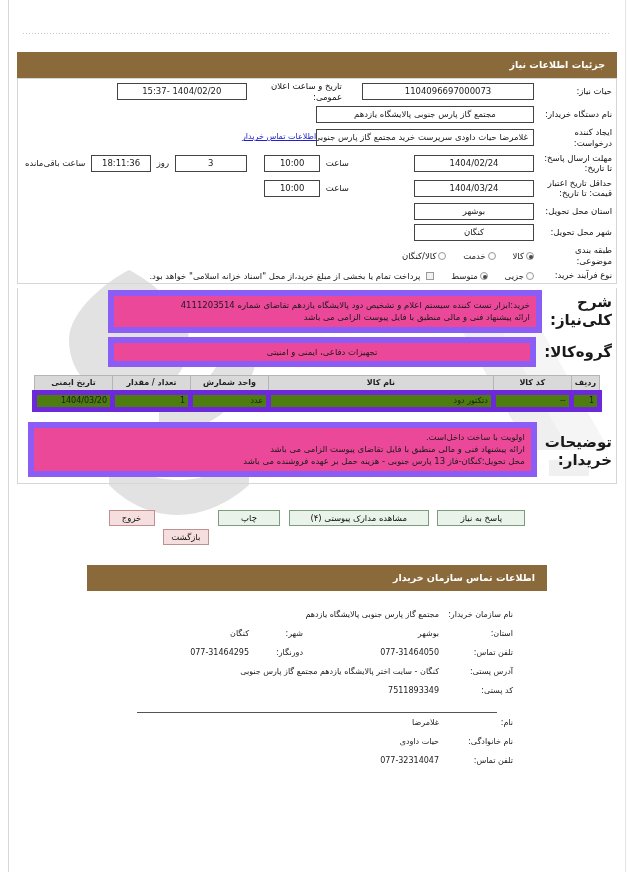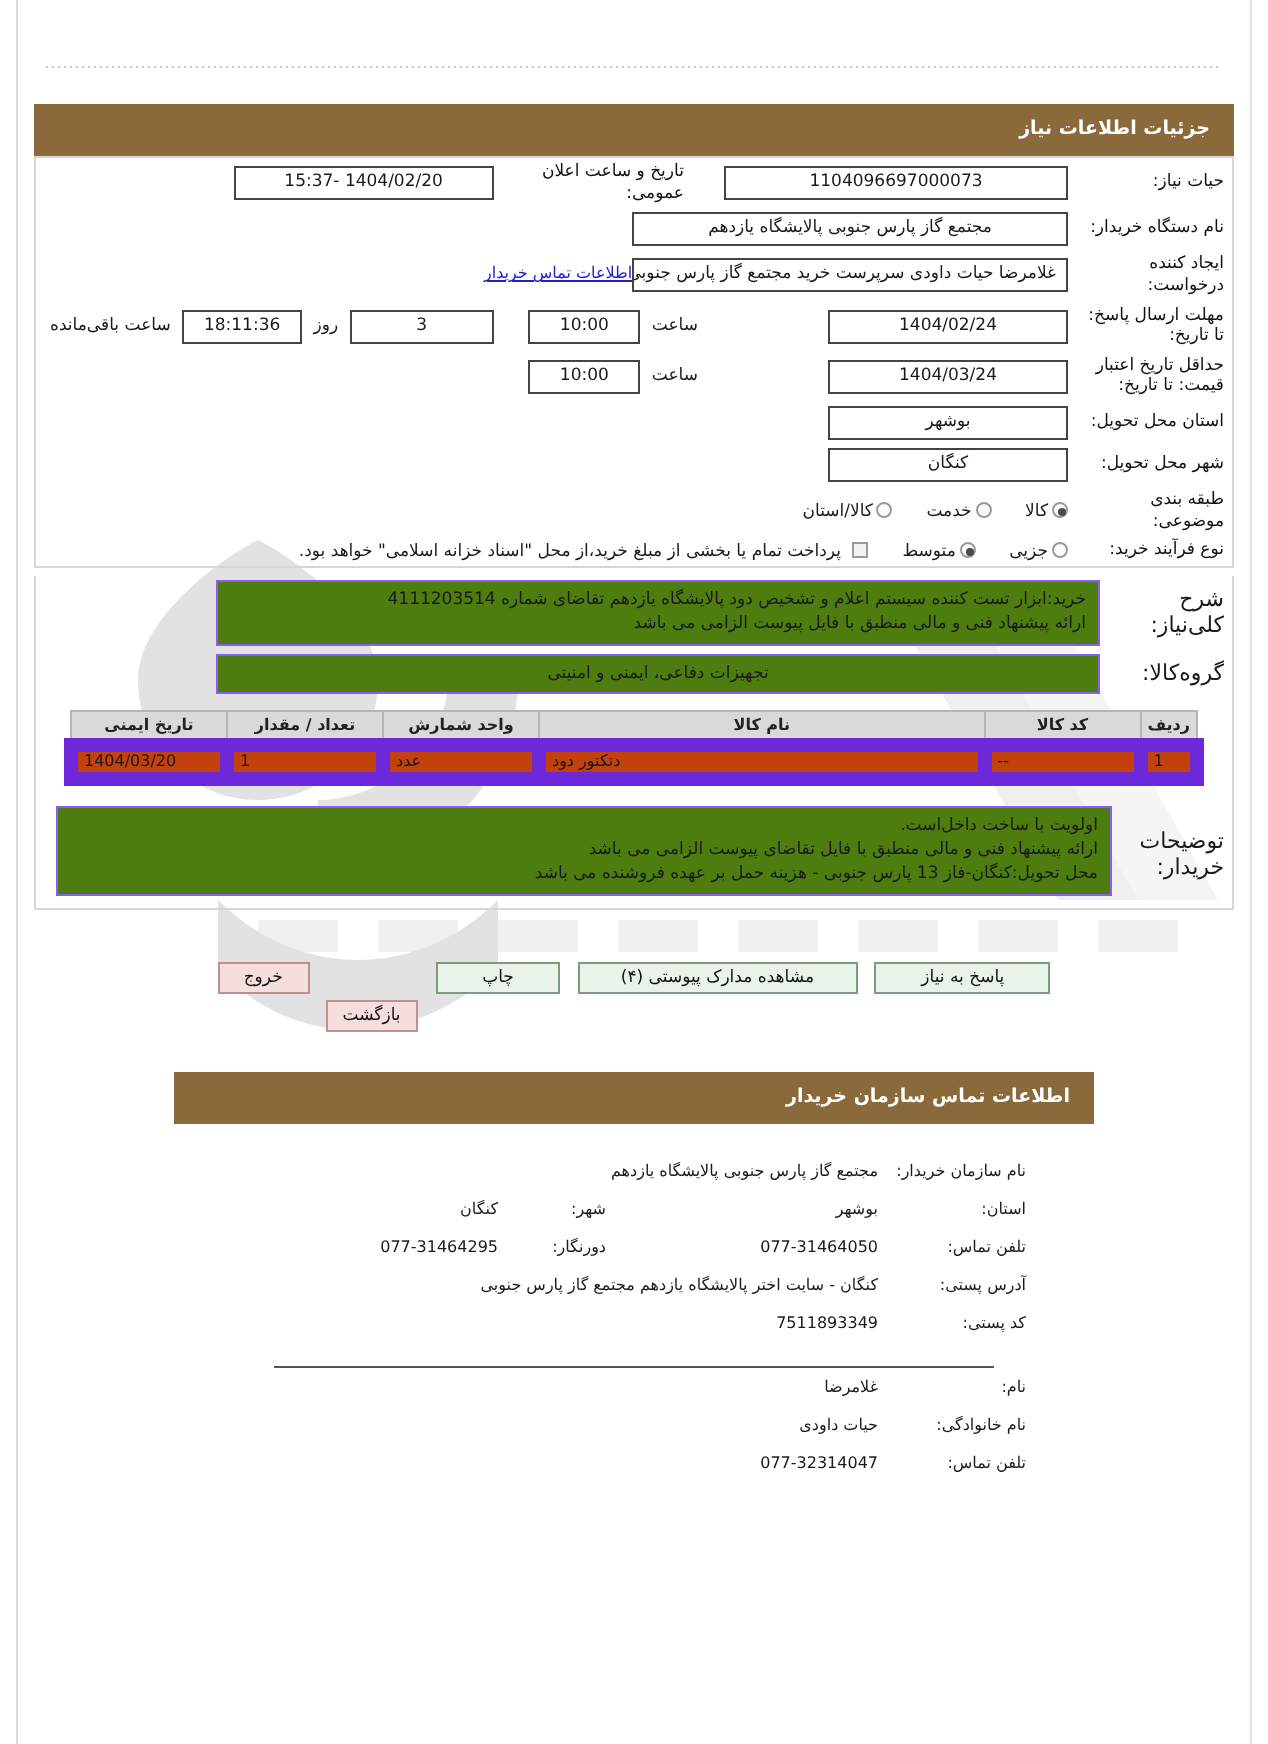--- a/index.html
+++ b/index.html
@@ -161,28 +161,28 @@
     display: inline-block;
     width: 8px; height: 8px;
     border: 1px solid #9a9a9a;
     background: #f2f2f2;
     vertical-align: -1px;
     margin-left: 2px;
   }
   .opt { display: inline-block; margin-left: 14px; font-size: 8.5px; }
   .opt-note { font-size: 8.5px; margin-right: 4px; }
   .kd-label {
-    font-weight: normal;
-    font-size: 11px;
+    font-weight: bold;
+    font-size: 15px;
     width: 62px;
     padding-right: 10px;
   }
   .textbox {
-    border: 1px solid #8b5cf6;
-    background: #4d7c0f;
+    border: 6px solid #8b5cf6;
+    background: #ec4899;
     padding: 3px 6px;
     font-size: 8.5px;
     line-height: 1.45;
     text-align: right;
   }
   .subhead {
     font-weight: bold;
     font-size: 9px;
     padding: 6px 10px 2px 0;
     text-align: right;
@@ -198,25 +198,25 @@
   table.goods th {
     background: #d9d9d9;
     border: 1px solid #b5b5b5;
     font-weight: bold;
     height: 17px;
     padding: 0 3px;
     text-align: center;
     color: #222;
   }
   table.goods td {
-    border: 7px solid #6d28d9;
+    border: 5px solid #6d28d9;
     height: 17px;
     padding: 0 3px;
-    text-align: left;
-    background: #c2410c;
+    text-align: right;
+    background: #4d7c0f;
   }
 
   
   .btnbar {
     text-align: center;
     padding: 8px 0 6px 0;
     position: relative;
     z-index: 2;
     white-space: nowrap;
   }
@@ -382,21 +382,21 @@
         <tr>
           <td class="lbl">طبقه بندی موضوعی:</td>
           <td colspan="3" style="text-align:right;">
             <span class="opt">
               <span class="radio on"></span><span>کالا</span>
             </span>
             <span class="opt">
               <span class="radio"></span><span>خدمت</span>
             </span>
             <span class="opt">
-              <span class="radio"></span><span>کالا/استان</span>
+              <span class="radio"></span><span>کالا/کنگان</span>
             </span>
           </td>
         </tr>
 
         <tr>
           <td class="lbl">نوع فرآیند خرید:</td>
           <td colspan="3" style="text-align:right;">
             <span class="opt">
               <span class="radio"></span><span>جزیی</span>
             </span>

